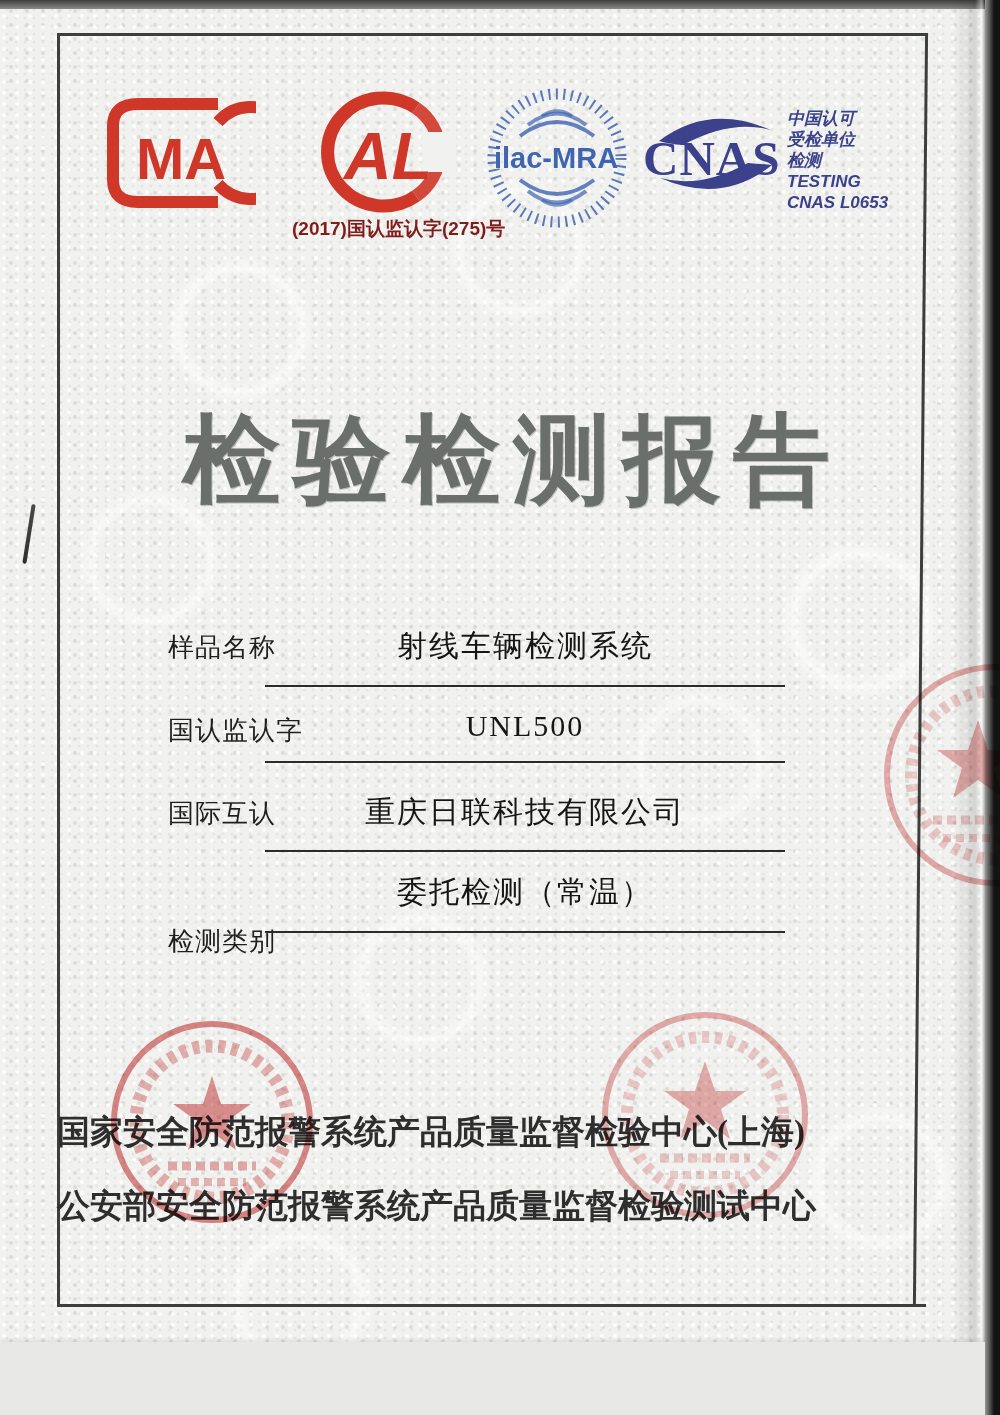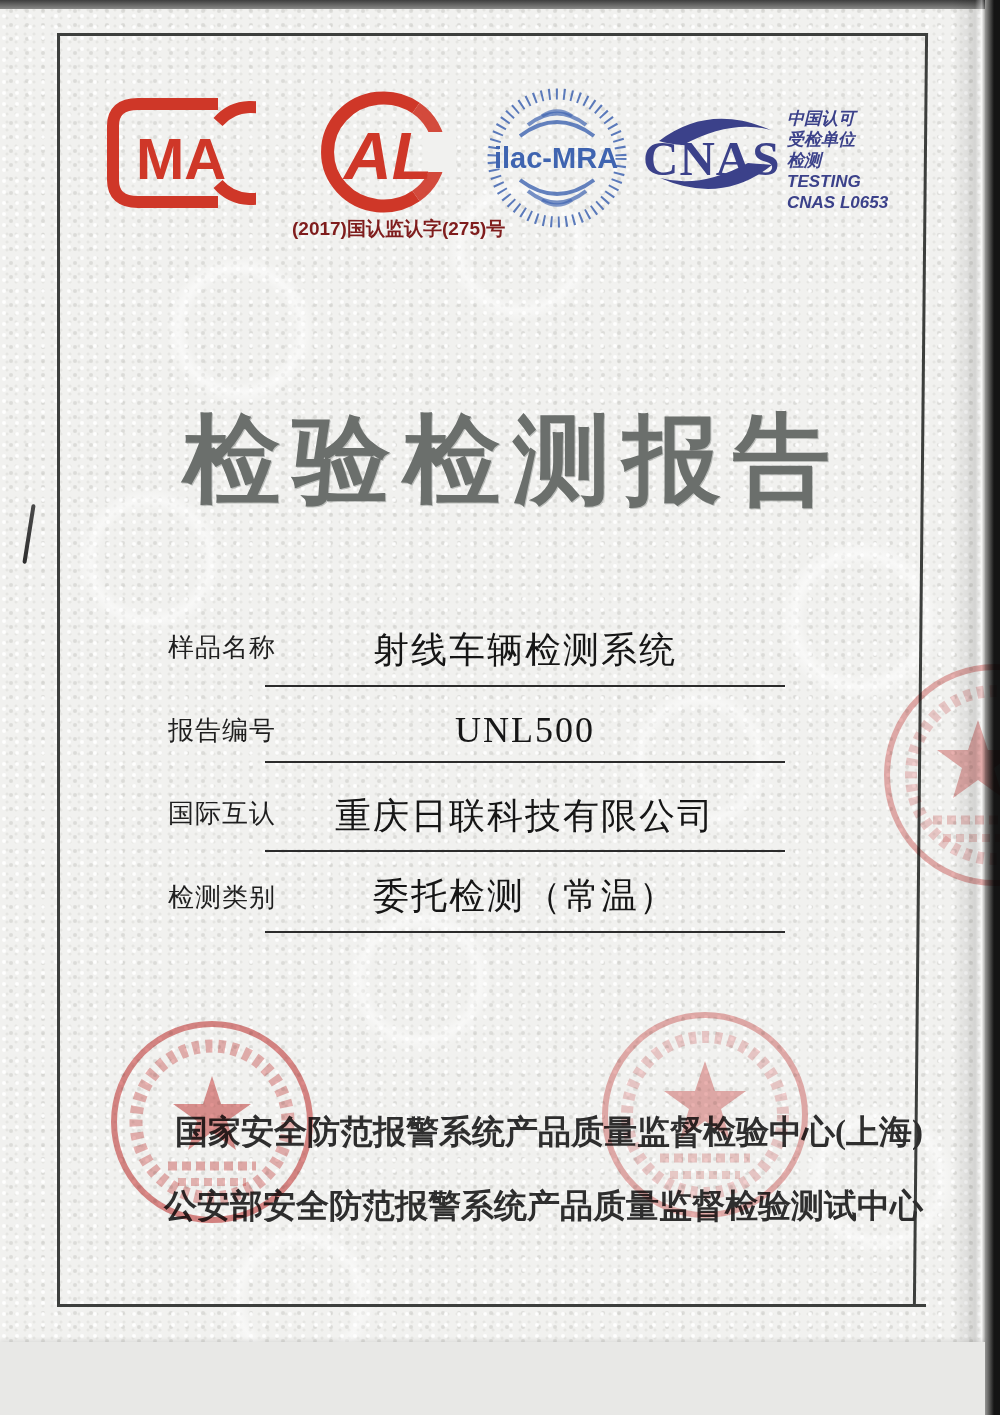--- a/index.html
+++ b/index.html
@@ -45,24 +45,24 @@
   .cnas-text{position:absolute;left:787px;top:108px;color:#3b418a;font-family:"Liberation Sans",sans-serif;font-weight:bold;font-size:17px;line-height:21px;font-style:italic;}
 
   .report-no{position:absolute;left:568px;top:270px;font-size:31px;color:#1d1d1d;letter-spacing:1px;white-space:nowrap;}
 
   .doc-title{position:absolute;left:57px;top:396px;width:866px;text-align:center;padding-left:22px;box-sizing:border-box;
     font-size:97px;font-weight:bold;color:#6b6f6c;letter-spacing:13px;white-space:nowrap;
     text-shadow:1px 1px 0 rgba(90,94,91,0.35);margin-left:12px;}
 
   
   .field-label{position:absolute;left:168px;font-size:26px;color:#1f1f1f;letter-spacing:1px;white-space:nowrap;text-align:center;}
-  .field-value{position:absolute;left:265px;width:520px;text-align:center;font-size:36px;color:#161616;letter-spacing:2px;white-space:nowrap;}
+  .field-value{position:absolute;left:265px;width:520px;text-align:center;font-size:30px;color:#161616;letter-spacing:2px;white-space:nowrap;}
   .field-line{position:absolute;left:265px;width:520px;border-top:2px solid #2b2b2b;}
 
-  .footer-line{position:absolute;left:57px;width:866px;text-align:right;font-weight:bold;color:#2e2e2e;font-size:33px;white-space:nowrap;z-index:4;}
+  .footer-line{position:absolute;left:57px;width:866px;text-align:left;font-weight:bold;color:#2e2e2e;font-size:33px;white-space:nowrap;z-index:4;}
 
   
   .stamp{position:absolute;z-index:5;mix-blend-mode:multiply;filter:blur(0.4px);}
 </style>
 </head>
 <body>
 
 <div class="page">
   <div class="paper"></div>
   <div class="watermarks"></div>
@@ -114,29 +114,29 @@
     <div>CNAS L0653</div>
   </div>
 
 
   <div class="doc-title">检验检测报告</div>
 
   <div class="field-label" style="top:630px">样品名称</div>
   <div class="field-value" style="top:626px">射线车辆检测系统</div>
   <div class="field-line" style="top:685px"></div>
 
-  <div class="field-label" style="top:713px">报告编号</div>
+  <div class="field-label" style="top:713px">国认监认字</div>
   <div class="field-value" style="top:709px">UNL500</div>
   <div class="field-line" style="top:761px"></div>
 
   <div class="field-label" style="top:796px">国际互认</div>
   <div class="field-value" style="top:792px">重庆日联科技有限公司</div>
   <div class="field-line" style="top:850px"></div>
 
-  <div class="field-label" style="top:880px">检测类别</div>
+  <div class="field-label" style="top:924px">检测类别</div>
   <div class="field-value" style="top:872px">委托检测（常温）</div>
   <div class="field-line" style="top:931px"></div>
 
   <div class="footer-line" style="top:1110px;padding-right:36px">国家安全防范报警系统产品质量监督检验中心(上海)</div>
   <div class="footer-line" style="top:1184px;padding-right:44px">公安部安全防范报警系统产品质量监督检验测试中心</div>
 
   <svg class="stamp" style="left:106px;top:1016px" width="212" height="212" viewBox="0 0 212 212">
     <circle cx="106" cy="106" r="98" fill="none" stroke="rgba(202,60,58,0.6)" stroke-width="6"></circle>
     <circle cx="106" cy="106" r="76" fill="none" stroke="rgba(202,60,58,0.38)" stroke-width="13" stroke-dasharray="7 6"></circle>
     <path d="M106,60 L115,88 L145,88 L121,105 L130,134 L106,116 L82,134 L91,105 L67,88 L97,88 Z" fill="rgba(202,60,58,0.55)"></path>

